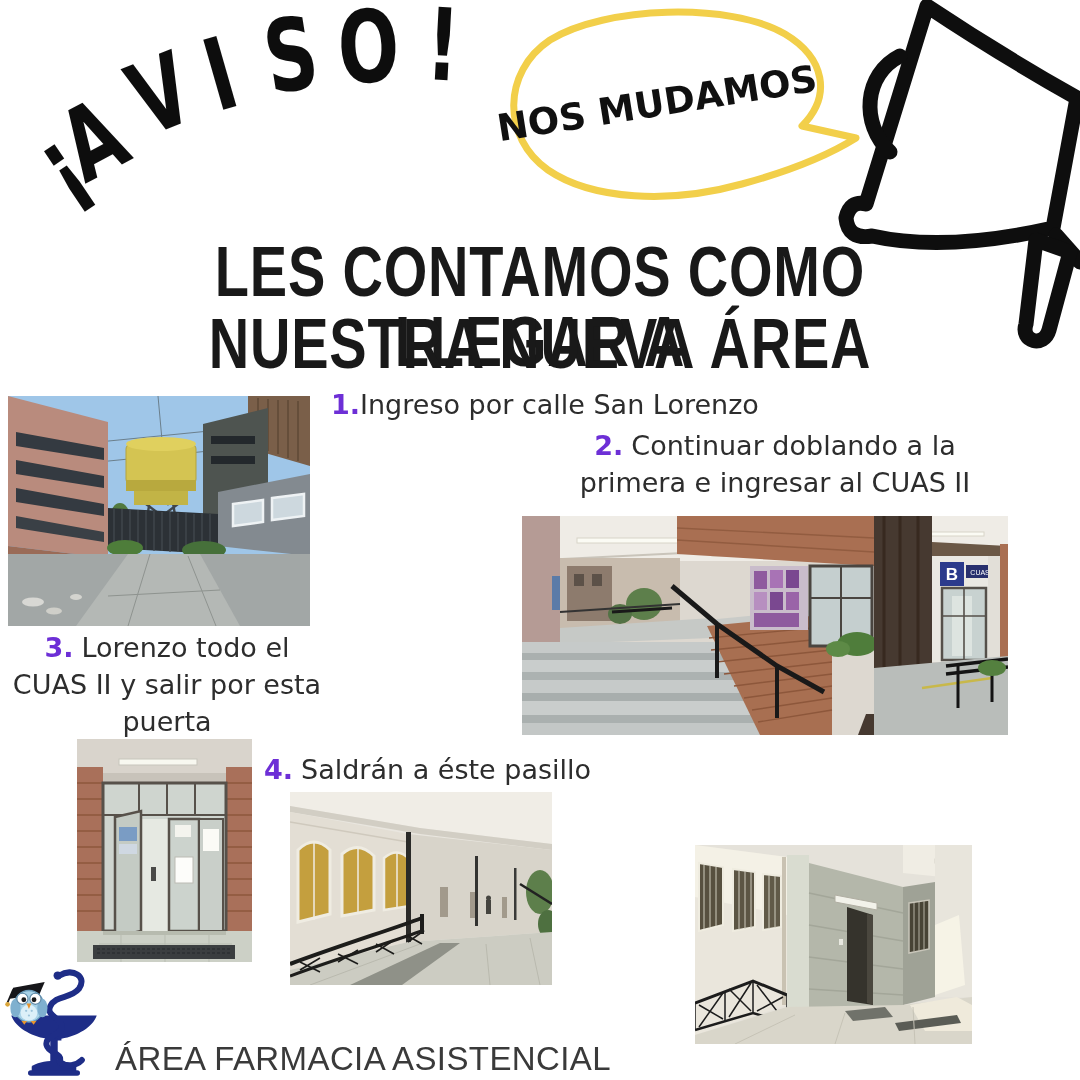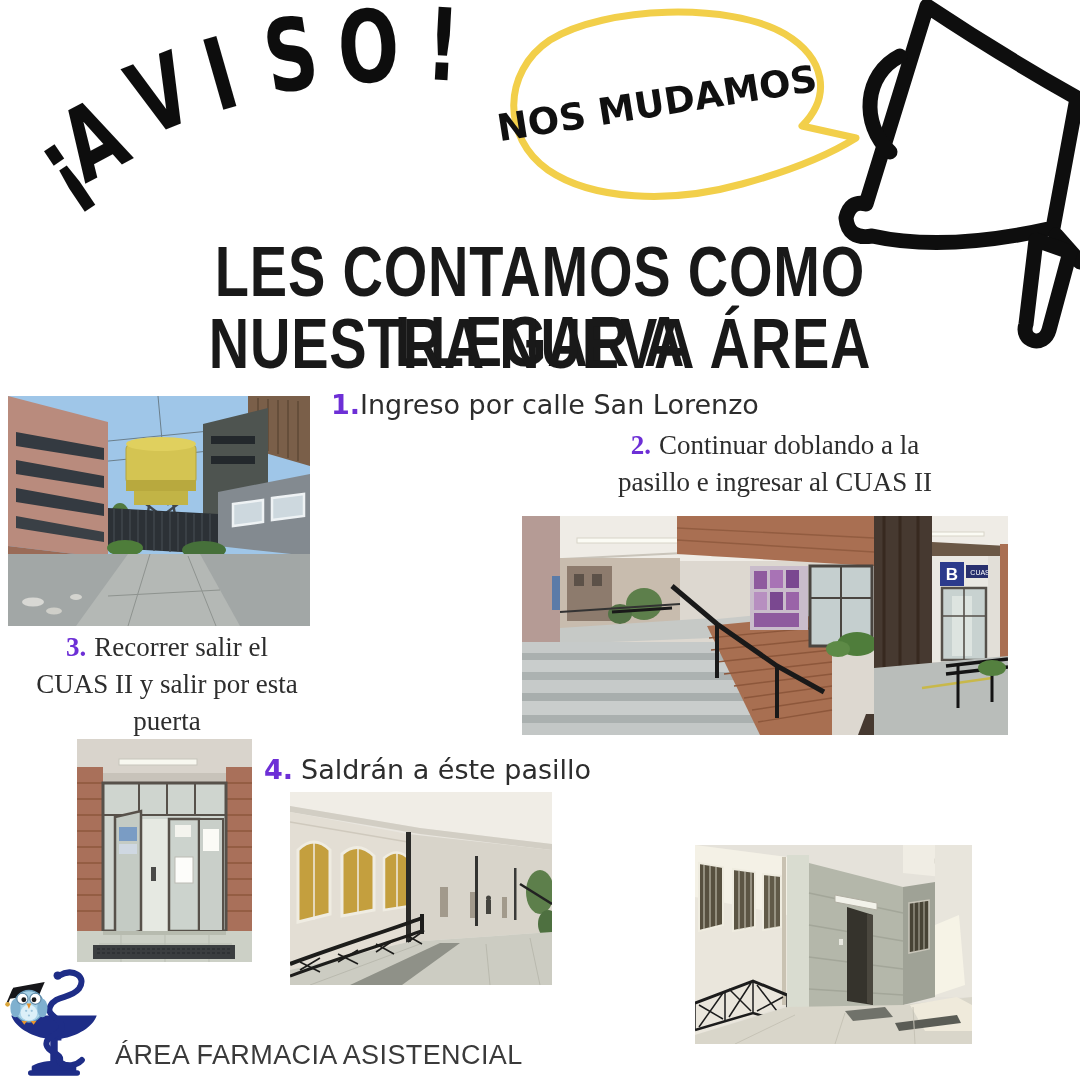--- a/index.html
+++ b/index.html
@@ -10,28 +10,28 @@
                 font-size:100px;line-height:1;color:#0d0d0d;transform-origin:center;}
   
   .heading-line{position:absolute;left:0;width:1080px;text-align:center;
                 font-family:"Liberation Sans",sans-serif;font-weight:bold;font-size:70px;
                 line-height:1;letter-spacing:1px;color:#191919;transform:scale(0.80,1.0);}
   
   .step{position:absolute;font-family:"DejaVu Sans",sans-serif;font-size:27px;color:#2d2d2d;}
   .step .num{color:#6d2fd6;font-weight:bold;margin-right:8px;}
   .step .num.tight{margin-right:0;}
   .step.center{text-align:center;}
-  .step .line{line-height:37px;font-family:Liberation Serif, serif;}
+  .step .line{line-height:37px;}
   .nowrap{white-space:nowrap;}
   
   .photo{position:absolute;overflow:hidden;}
   .photo svg{display:block;}
   
   .footer-org{position:absolute;left:115px;top:1040px;font-family:"Liberation Sans",sans-serif;
-              font-size:27px;letter-spacing:0.4px;color:#3a3a3a;text-align:right;}
+              font-size:33px;letter-spacing:0.4px;color:#3a3a3a;text-align:right;}
   .abs{position:absolute;}
 </style>
 </head>
 <body>
 
 <div class="poster">
 
   <div>
     <span class="aviso-letter" style="left:38px;top:115px;transform:rotate(-34deg) scaleX(.72);">¡</span>
     <span class="aviso-letter" style="left:55px;top:91px;transform:rotate(-28deg) scaleX(.72);">A</span>
@@ -100,21 +100,21 @@
       <ellipse cx="68" cy="201" rx="6" ry="3" fill="#d4d4cf"></ellipse>
     </svg>
   </div>
 
   <div class="step nowrap" style="left:331px;top:389px;">
     <span class="num tight">1.</span><span>Ingreso por calle San Lorenzo</span>
   </div>
 
   <div class="step center" style="left:540px;top:427px;width:470px;">
     <div class="line"><span class="num">2.</span><span>Continuar doblando a la</span></div>
-    <div class="line">pasillo e ingresar al CUAS II</div>
+    <div class="line">primera e ingresar al CUAS II</div>
   </div>
 
   <div class="photo" style="left:522px;top:516px;width:486px;height:219px;">
     <svg width="486" height="219" viewBox="0 0 486 219">
       <rect width="486" height="219" fill="#ddd8d0"></rect>
       <rect width="486" height="45" fill="#efece6"></rect>
       <path d="M0,45 L340,28" stroke="#c9c4ba" stroke-width="2"></path>
       <rect x="55" y="22" width="115" height="5" fill="#fbfbf4" stroke="#d8d4c8"></rect>
       <rect x="190" y="36" width="100" height="4" fill="#fbfbf4" stroke="#d8d4c8"></rect>
       <rect x="400" y="16" width="62" height="4" fill="#fbfbf4" stroke="#d8d4c8"></rect>
@@ -183,21 +183,21 @@
 
       <polygon points="352,152 486,140 486,219 352,219" fill="#b9bdba"></polygon>
       <path d="M400,172 L470,162" stroke="#c8b84a" stroke-width="2.5"></path>
       <path d="M424,150 L486,143 M424,158 L486,151" stroke="#141414" stroke-width="3.5"></path>
       <path d="M436,150 V192 M470,146 V186" stroke="#141414" stroke-width="3"></path>
       <ellipse cx="470" cy="152" rx="14" ry="8" fill="#54803f"></ellipse>
     </svg>
   </div>
 
   <div class="step center" style="left:-2px;top:629px;width:338px;">
-    <div class="line"><span class="num">3.</span><span>Recorrer salir el</span></div>
+    <div class="line"><span class="num">3.</span><span>Lorenzo todo el</span></div>
     <div class="line">CUAS II y salir por esta</div>
     <div class="line">puerta</div>
   </div>
 
   <div class="photo" style="left:77px;top:739px;width:175px;height:223px;">
     <svg width="175" height="223" viewBox="0 0 175 223">
       <rect width="175" height="223" fill="#d9d4cc"></rect>
       <rect x="42" y="20" width="78" height="6" fill="#f8f8f0" stroke="#c8c5bc"></rect>
       <rect x="0" y="28" width="26" height="165" fill="#a9705a"></rect>
       <path d="M0,44 H26 M0,60 H26 M0,76 H26 M0,92 H26 M0,108 H26 M0,124 H26 M0,140 H26 M0,156 H26 M0,172 H26" stroke="#8d573d" stroke-width="1.3"></path>

